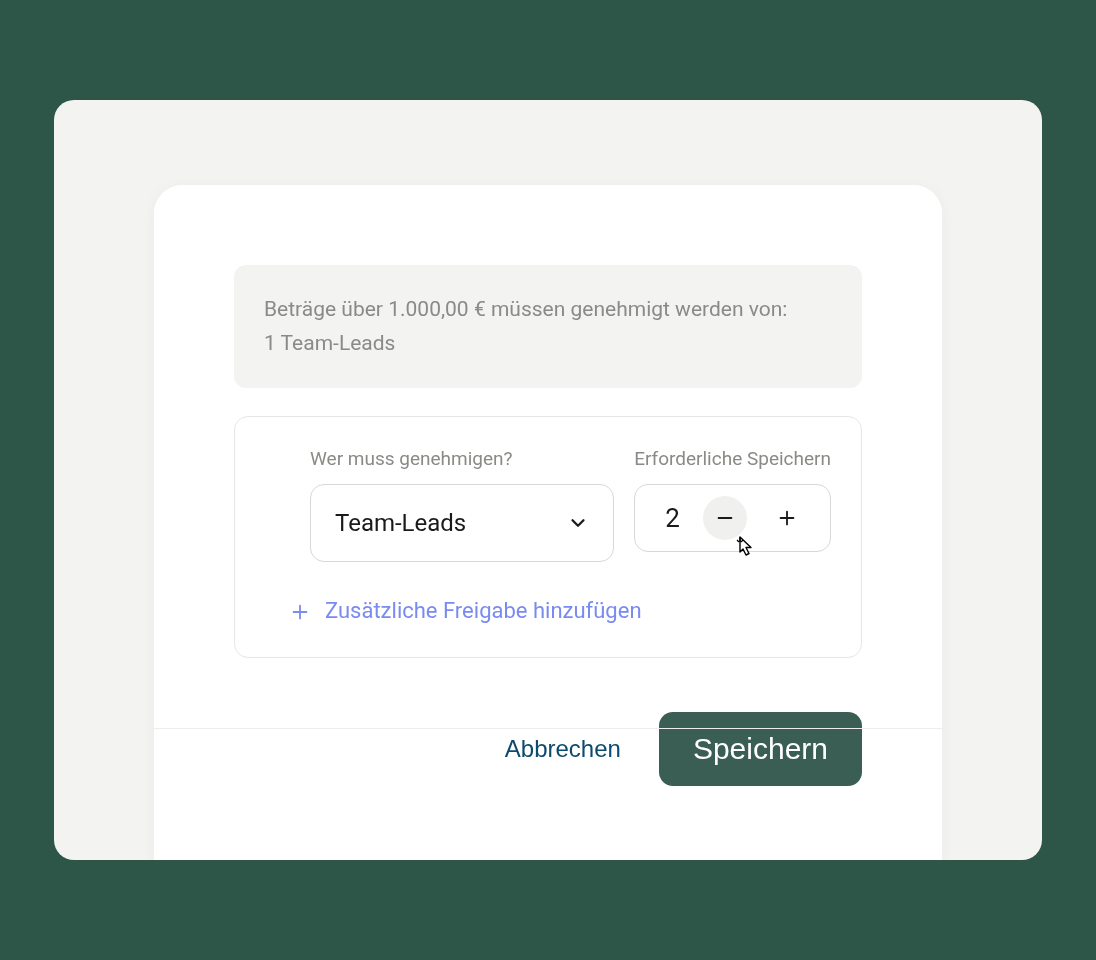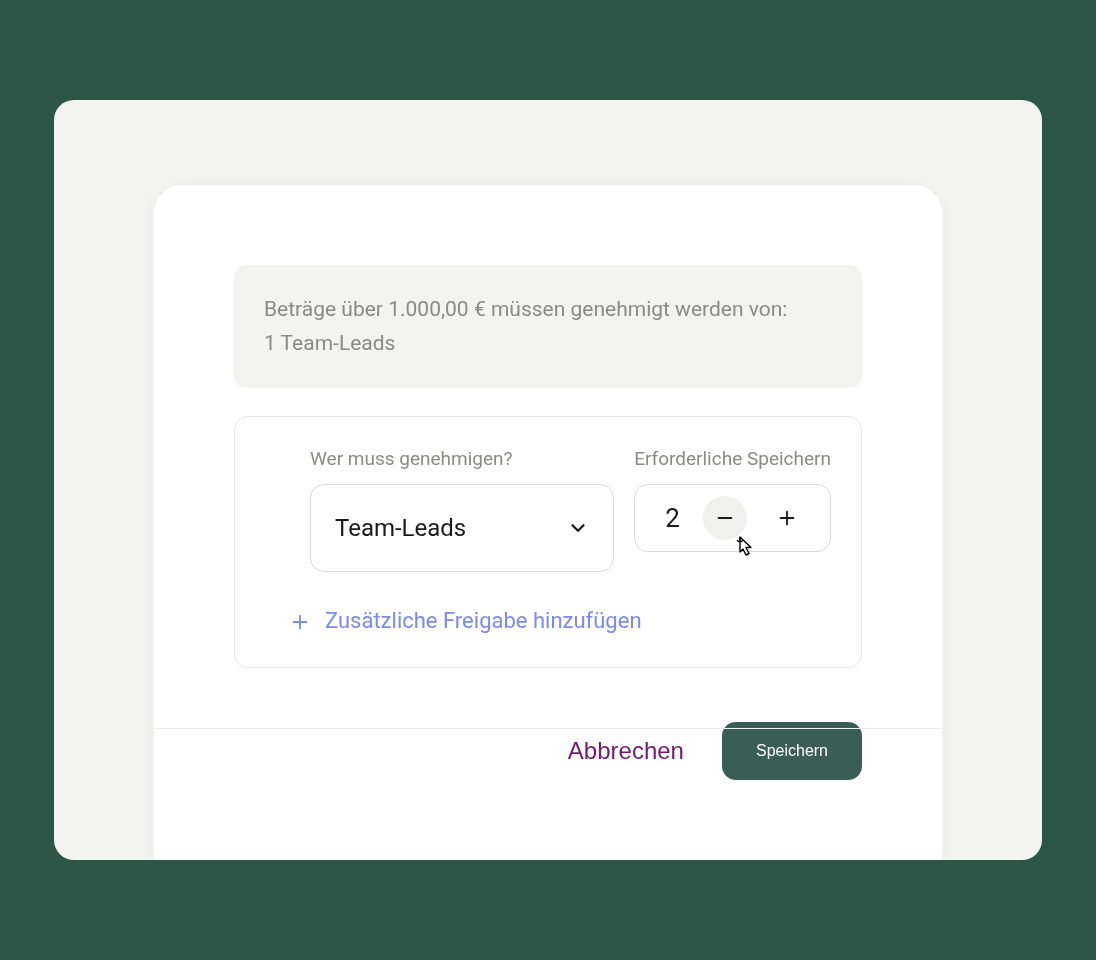--- a/index.html
+++ b/index.html
@@ -63,21 +63,21 @@
       flex: 1;
     }
     .label {
       font-size: 19px;
       color: #8a8a86;
       margin-bottom: 14px;
     }
     .select-box {
       border: 1px solid #d8d8d5;
       border-radius: 14px;
-      height: 88px;
+      height: 78px;
       display: flex;
       align-items: center;
       justify-content: space-between;
       padding: 12px 24px;
       font-size: 24px;
       color: #1a1a1a;
       cursor: pointer;
       background: #fff;
     }
     .chevron {
@@ -149,28 +149,28 @@
     }
     .footer {
       display: flex;
       justify-content: flex-end;
       align-items: center;
       gap: 38px;
       padding-top: 24px;
     }
     .cancel-btn {
       font-size: 24px;
-      color: #701a75;
+      color: #0c4a6e;
       background: none;
       border: none;
       cursor: pointer;
       font-weight: 500;
     }
     .save-btn {
-      font-size: 16px;
+      font-size: 30px;
       color: #ffffff;
       background: #3a5e54;
       border: none;
       border-radius: 14px;
       padding: 20px 34px;
       cursor: pointer;
       font-weight: 500;
     }
   </style>
 </head>

